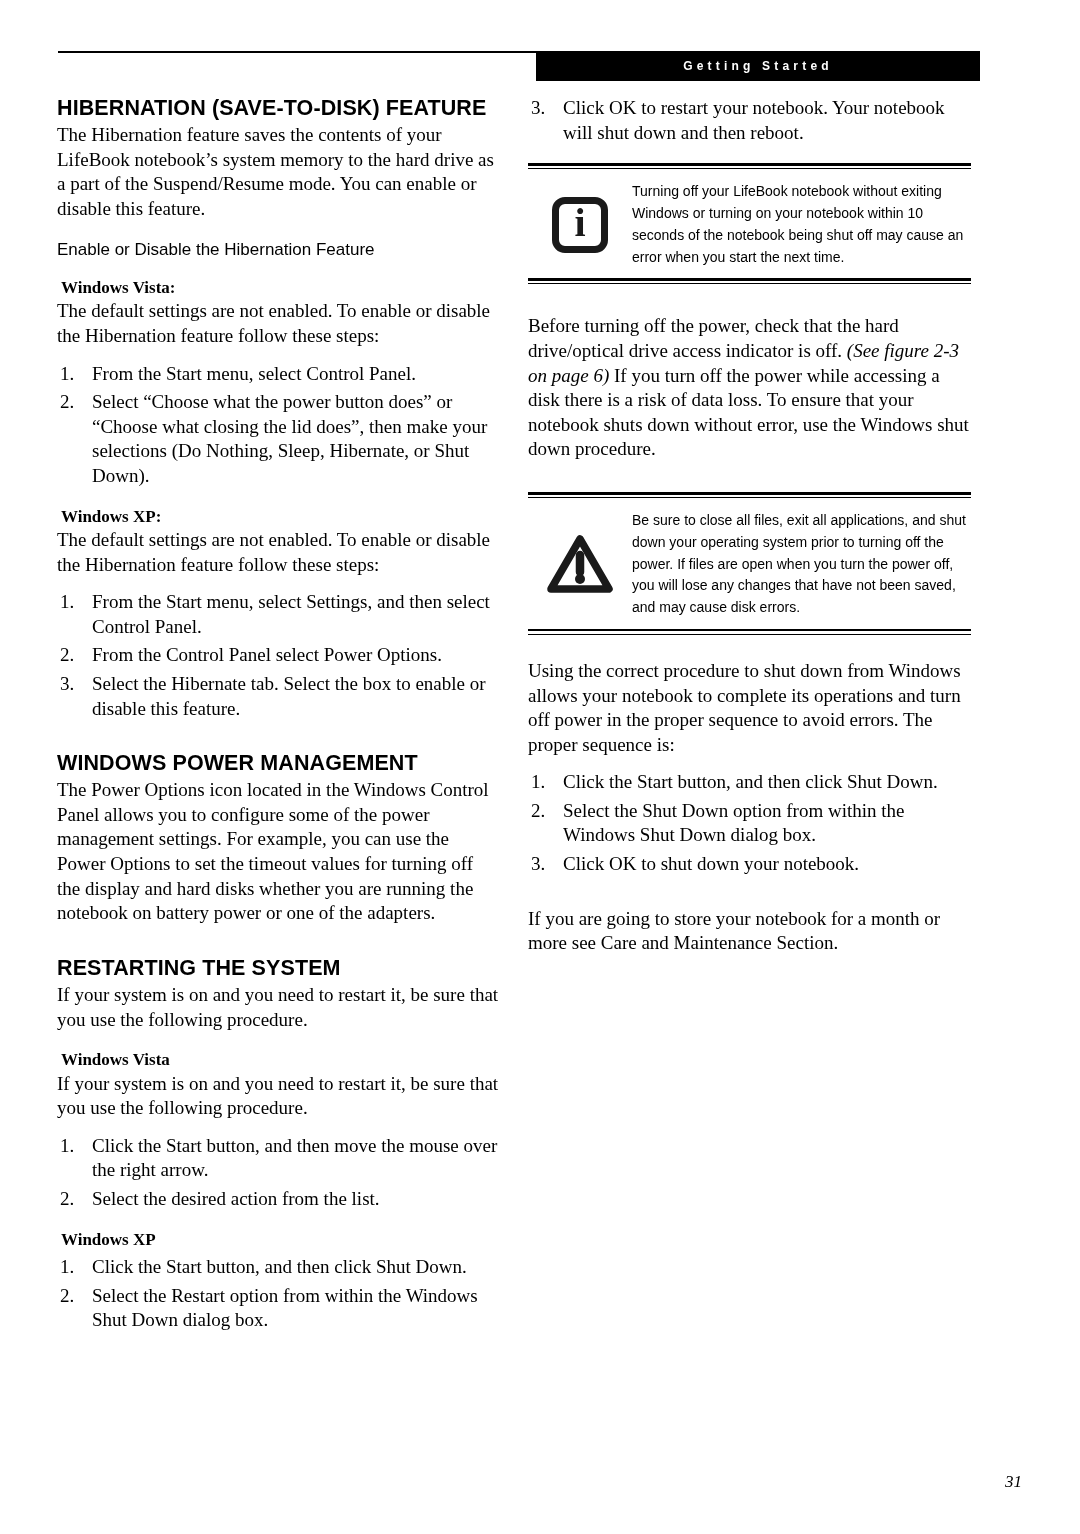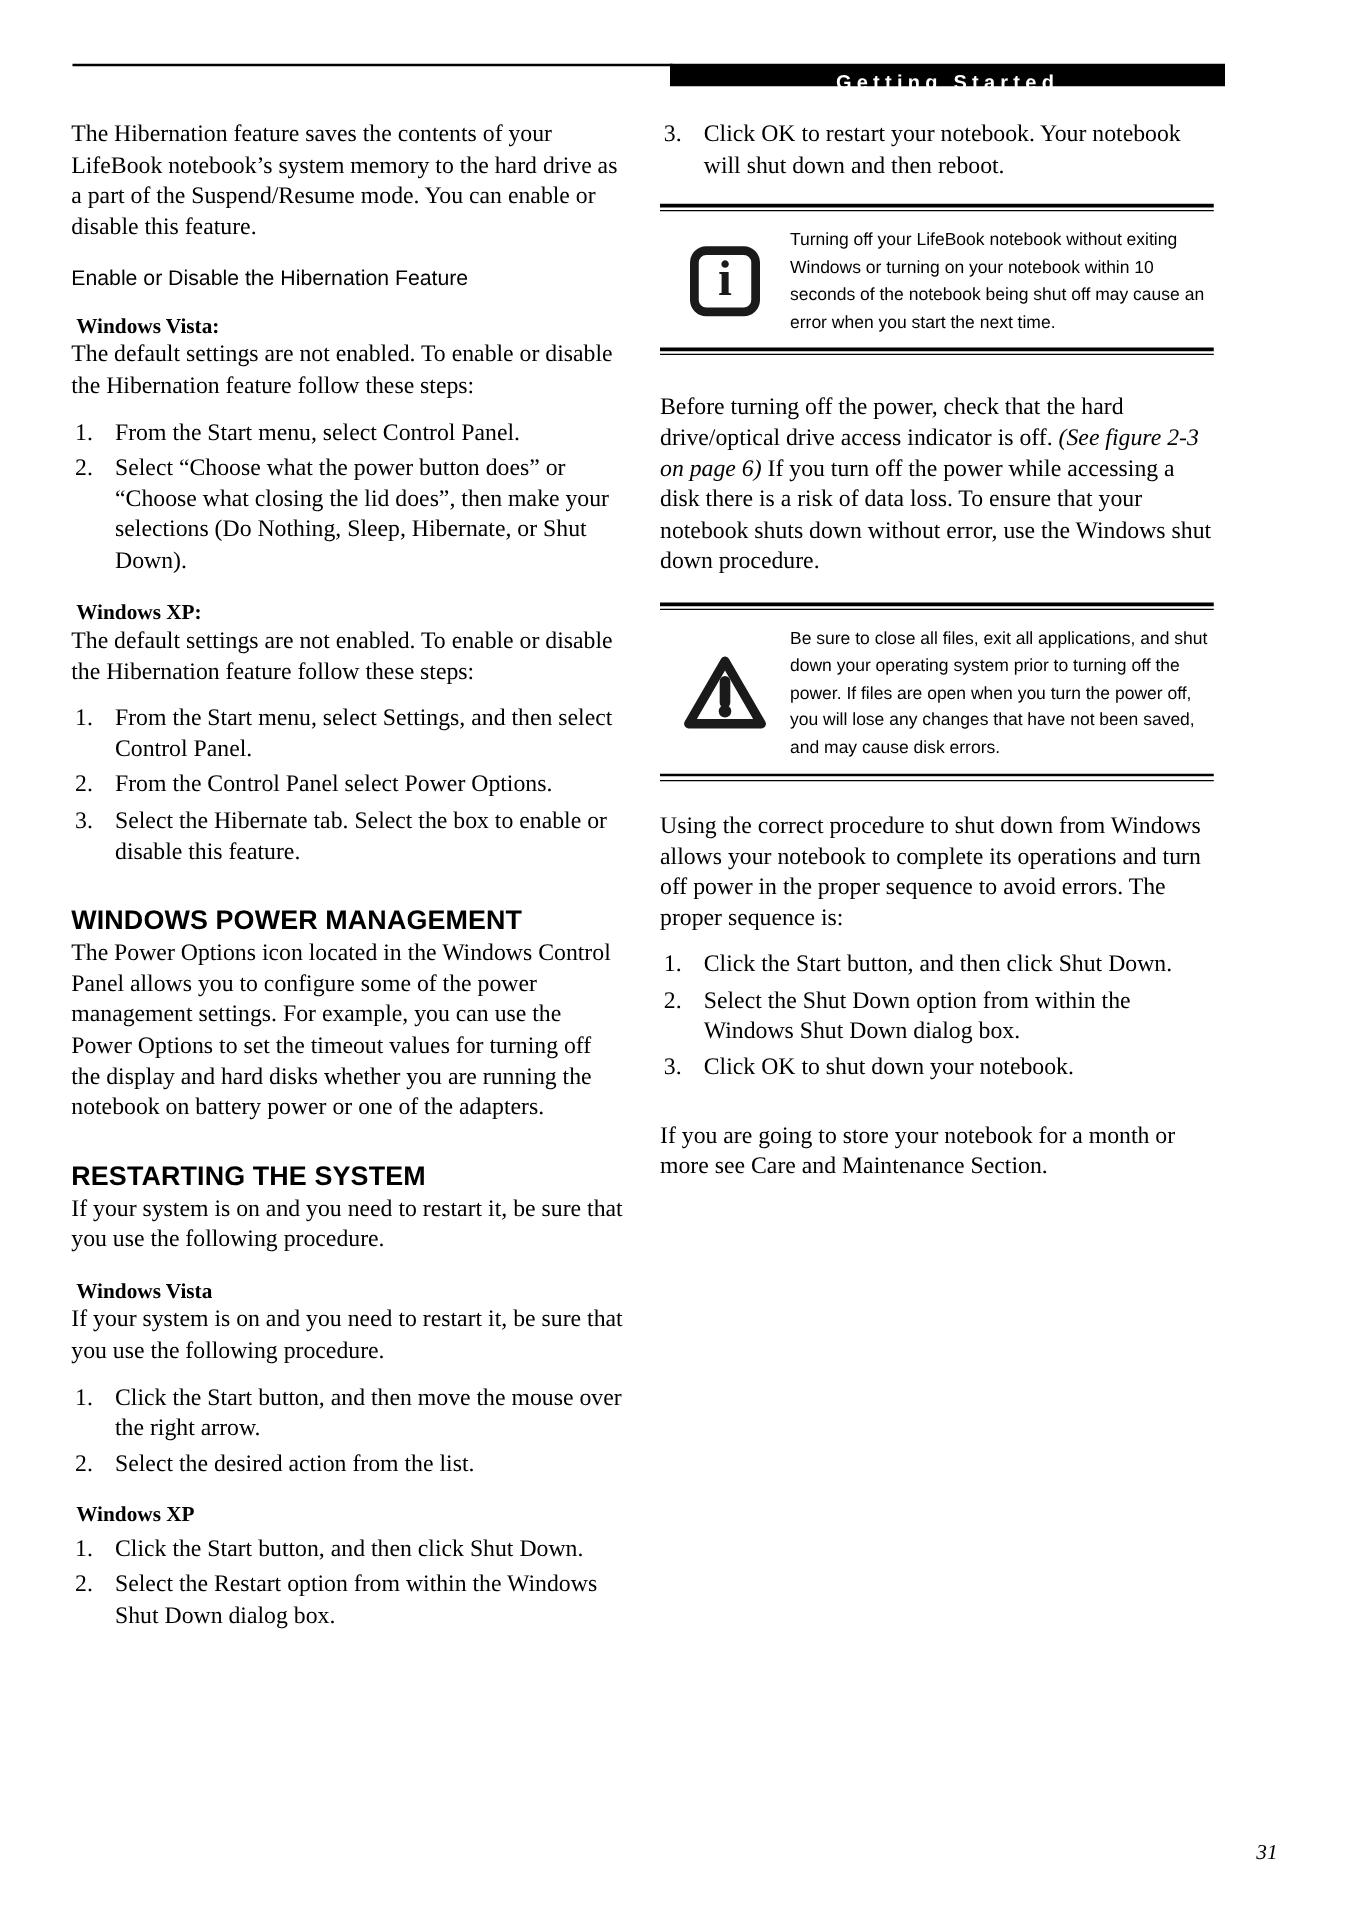--- a/index.html
+++ b/index.html
@@ -37,26 +37,26 @@
     top: 51px;
     width: 480px;
     height: 2px;
     background: #000;
   }
   .runhead-banner {
     position: absolute;
     left: 536px;
     top: 51px;
     width: 444px;
-    height: 18px;
+    height: 30px;
     background: #000000;
     color: #ffffff;
     font-family: "Liberation Sans", sans-serif;
     font-weight: bold;
-    font-size: 16px;
+    font-size: 12px;
     letter-spacing: 4.2px;
     text-align: center;
     line-height: 31px;
     white-space: nowrap;
   }
 
   
   .col {
     position: absolute;
     top: 96px;
@@ -200,20 +200,21 @@
 <div class="page">
 
   <div class="runhead">
     <div class="runhead-rule"></div>
     <div class="runhead-banner">Getting Started</div>
   </div>
 
   <div class="col col-left">
 
     <section class="sec-block first">
+      <h2 class="sec-head">HIBERNATION (SAVE-TO-DISK) FEATURE</h2>
       <p class="body">The Hibernation feature saves the contents of your LifeBook notebook’s system memory to the hard drive as a part of the Suspend/Resume mode. You can enable or disable this feature.</p>
 
       <h3 class="sub-head">Enable or Disable the Hibernation Feature</h3>
 
       <h4 class="run-in">Windows Vista:</h4>
       <p class="body">The default settings are not enabled. To enable or disable the Hibernation feature follow these steps:</p>
 
       <ol class="steps">
         <li>
           <span class="num">1.</span>
@@ -306,21 +307,21 @@
       <div class="rule-double-bottom">
         <div class="rule-thick"></div>
         <div class="rule-thin"></div>
       </div>
     </div>
 
     <section class="sec-block">
       <p class="body">Before turning off the power, check that the hard drive/optical drive access indicator is off. <i>(See figure 2-3 on page 6)</i> If you turn off the power while accessing a disk there is a risk of data loss. To ensure that your notebook shuts down without error, use the Windows shut down procedure.</p>
     </section>
 
-    <div class="notebox" style="margin-top:20px;">
+    <div class="notebox" style="margin-top:30px;">
       <div class="rule-double-top">
         <div class="rule-thick"></div>
         <div class="rule-thin"></div>
       </div>
       <div class="notebox-inner">
         <div class="note-icon">
           <svg width="66" height="60" viewBox="0 0 66 60" aria-hidden="true">
             <path d="M33 5 L62 55 L4 55 Z" fill="none" stroke="#1a1a1a" stroke-width="7.5" stroke-linejoin="round" stroke-linecap="round"></path>
             <path d="M33 21 L33 38" stroke="#1a1a1a" stroke-width="8.5" stroke-linecap="round"></path>
             <circle cx="33" cy="45" r="5" fill="#1a1a1a"></circle>

